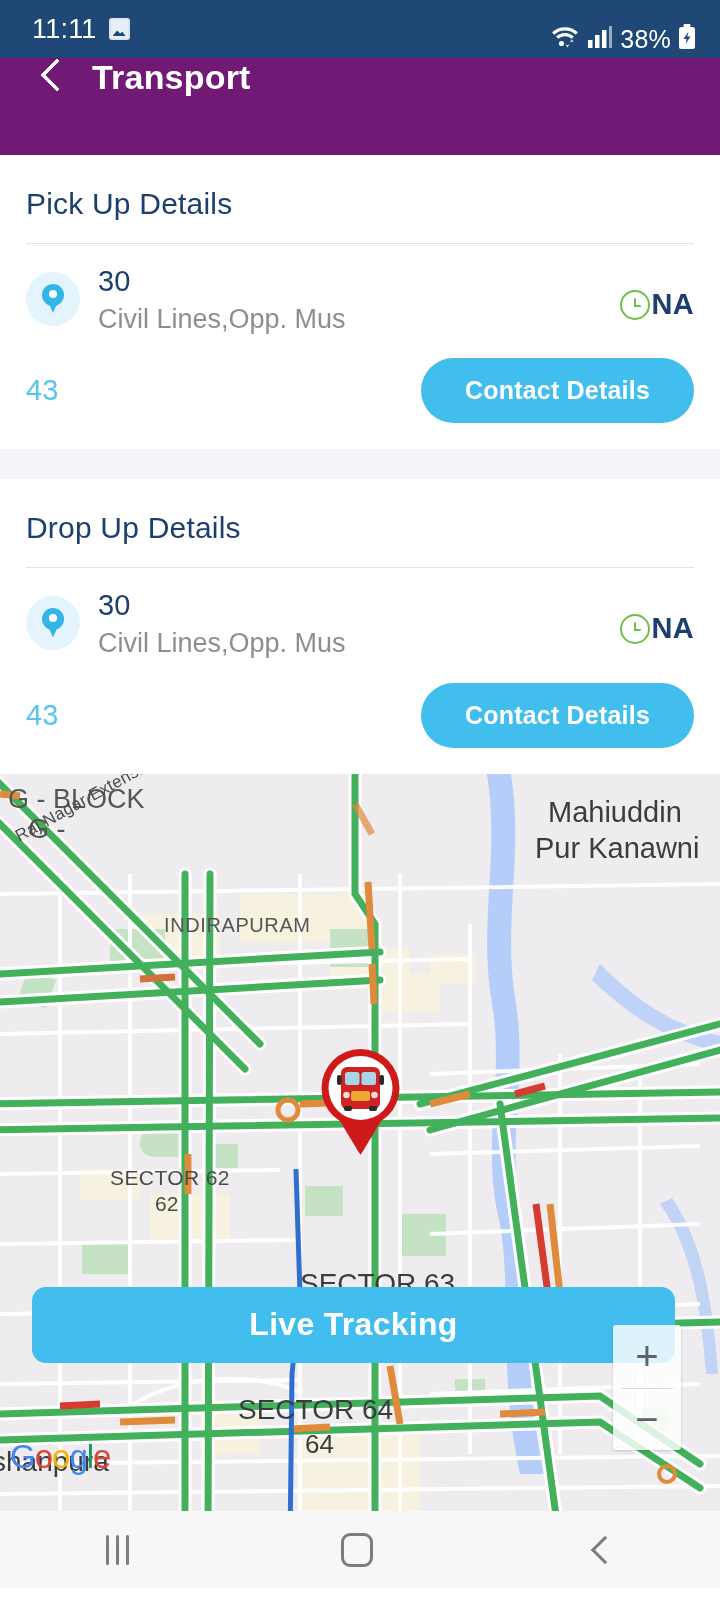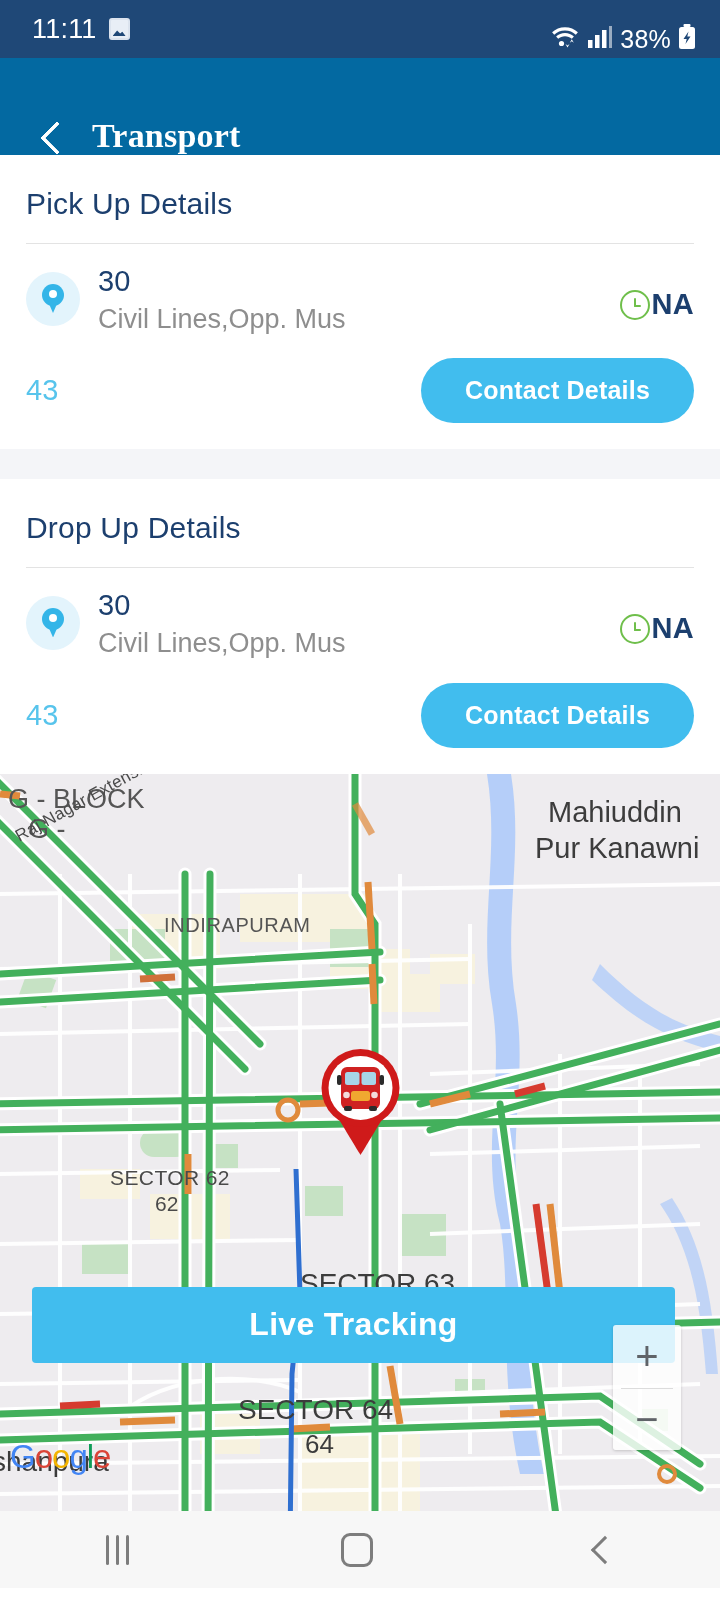--- a/index.html
+++ b/index.html
@@ -29,22 +29,22 @@
     width:21px;height:22px;border:2px solid #dbe3ee;border-radius:3px;background:#e8eef6;
     position:relative; box-sizing:border-box;
   }
   .img-icon::after{
     content:"";position:absolute;left:2px;bottom:2px;width:13px;height:8px;
     background:#1f4877;clip-path:polygon(0 100%,35% 30%,58% 70%,75% 48%,100% 100%);
   }
 
   
   .appbar {
-    height: 97px; background: #0369a1;
-    display: flex; align-items: flex-end; padding-left: 34px; box-sizing: border-box; font-family: Liberation Serif, serif;
+    height: 97px; background: #701a75;
+    display: flex; align-items: flex-start; padding-left: 34px; box-sizing: border-box;
   }
   .back-chevron { width: 34px; height: 34px; position: relative; cursor: pointer; }
   .back-chevron::before{
     content:""; position:absolute; left:11px; top:5px;
     width:20px;height:20px;border-left:4px solid #fff;border-bottom:4px solid #fff;
     transform: rotate(45deg); border-radius:1px;
   }
   .appbar-title {
     color:#ffffff; font-size:34px; font-weight:700; margin-left: 24px; letter-spacing:.2px;
   }
@@ -119,21 +119,21 @@
   .lbl-s64a { left:238px; top:620px; font-size:28px; color:#3c3c3c;}
   .lbl-s64b { left:305px; top:655px; font-size:26px; color:#3c3c3c;}
   .lbl-shan { left:-8px; top:672px; font-size:28px; color:#3c3c3c;}
 
   
   .bus-marker { position:absolute; left:313px; top:273px; width:95px; height:110px; }
 
   
   .live-btn {
     position:absolute; left:32px; top:513px; width:643px; height:76px;
-    background:#41bdee; border:none; border-radius:4px; color:#fff;
+    background:#41bdee; border:none; border-radius:14px; color:#fff;
     font-size:32px; font-weight:700; cursor:pointer; letter-spacing:.3px;
     font-family:"Liberation Sans", sans-serif;
   }
 
   
   .zoomctl {
     position:absolute; left:613px; top:1325px; width:68px; height:125px;
     background:rgba(255,255,255,.82); border-radius:3px;
     box-shadow:0 1px 3px rgba(0,0,0,.18);
     display:flex; flex-direction:column;

